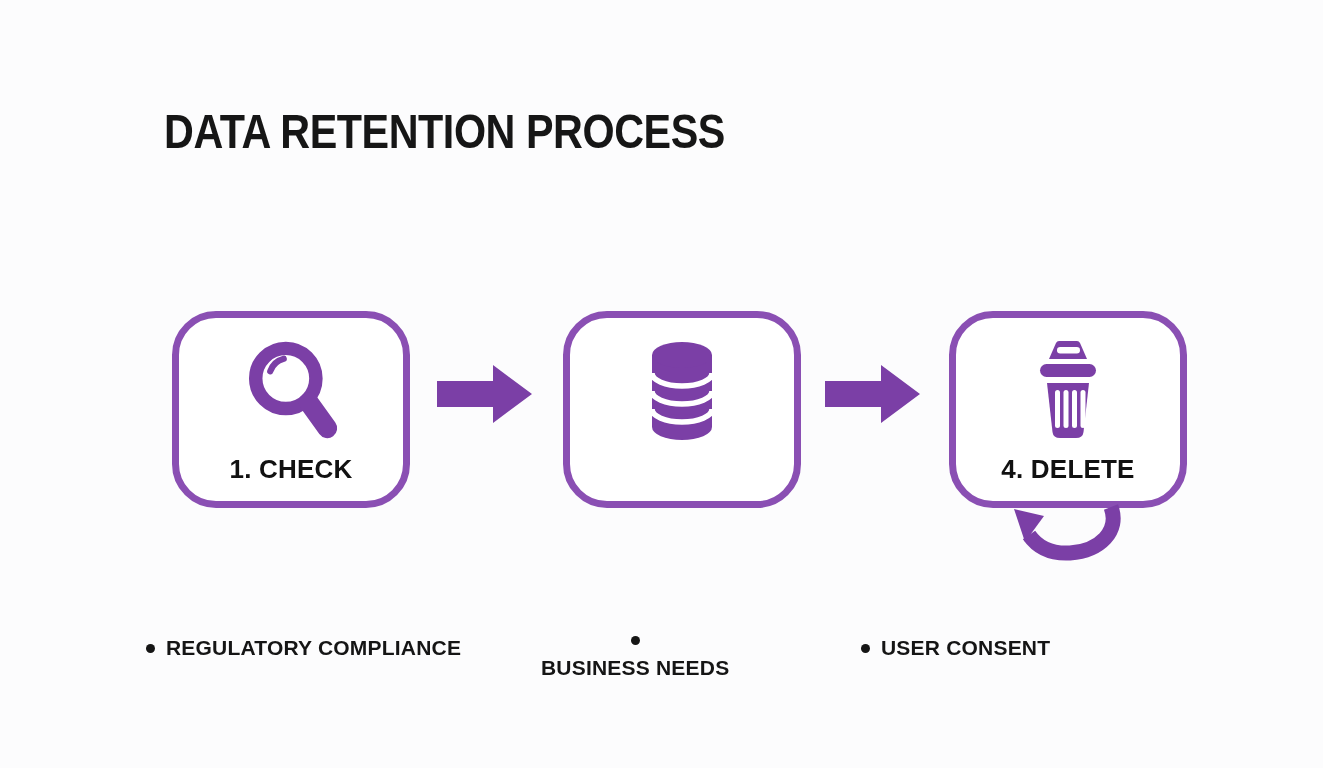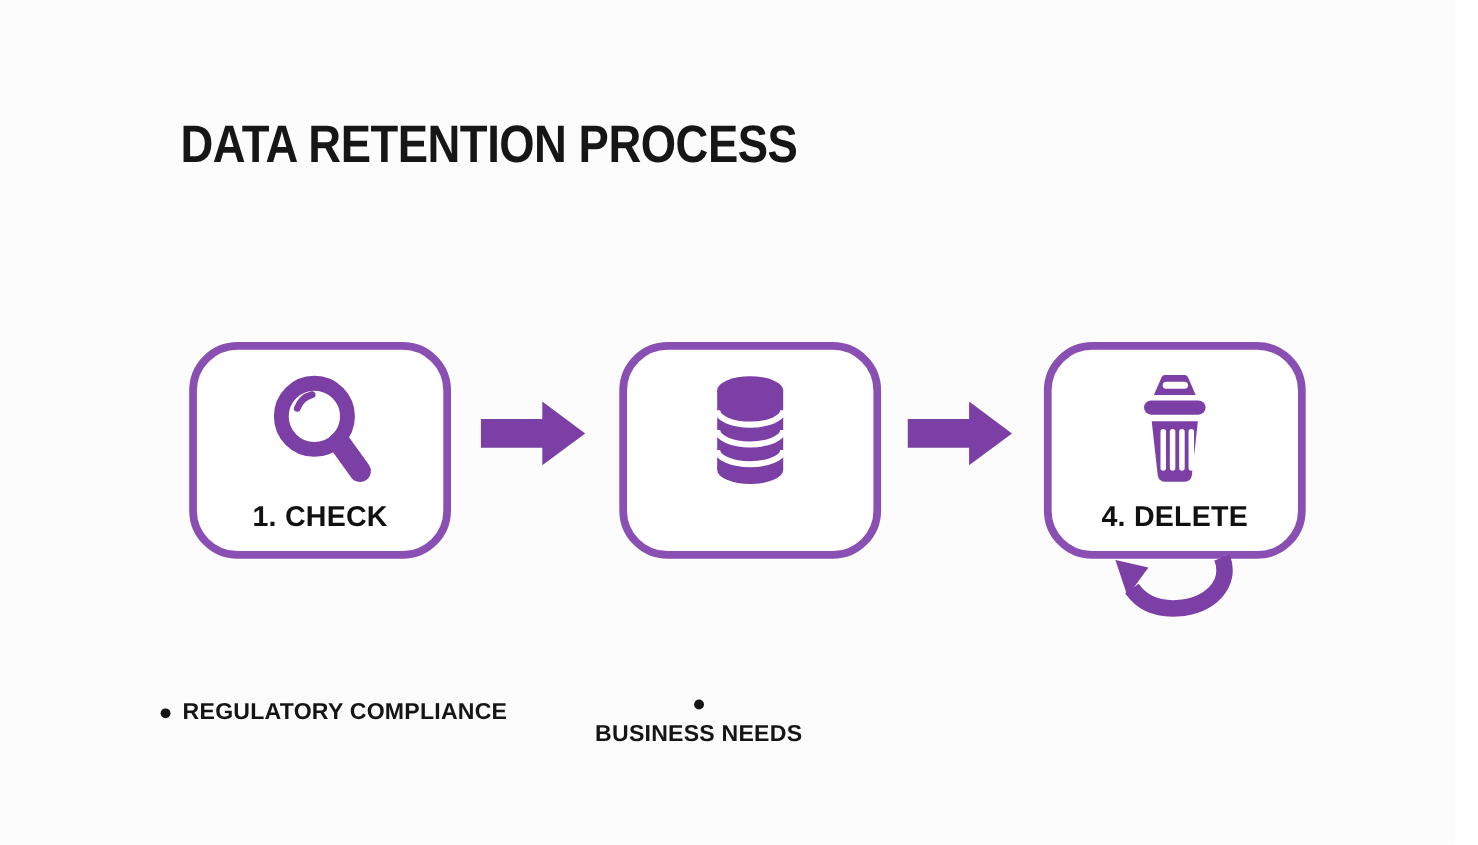--- a/index.html
+++ b/index.html
@@ -128,14 +128,18 @@
   </div>
 
   <div class="note note-1">
     <span class="dot"></span>
     <span>REGULATORY COMPLIANCE</span>
   </div>
   <div class="note note-2">
     <span class="dot"></span>
     <span>BUSINESS NEEDS</span>
   </div>
+  <div class="note note-3">
+    <span class="dot"></span>
+    <span>USER CONSENT</span>
+  </div>
 
 </div>
 
 </body></html>

